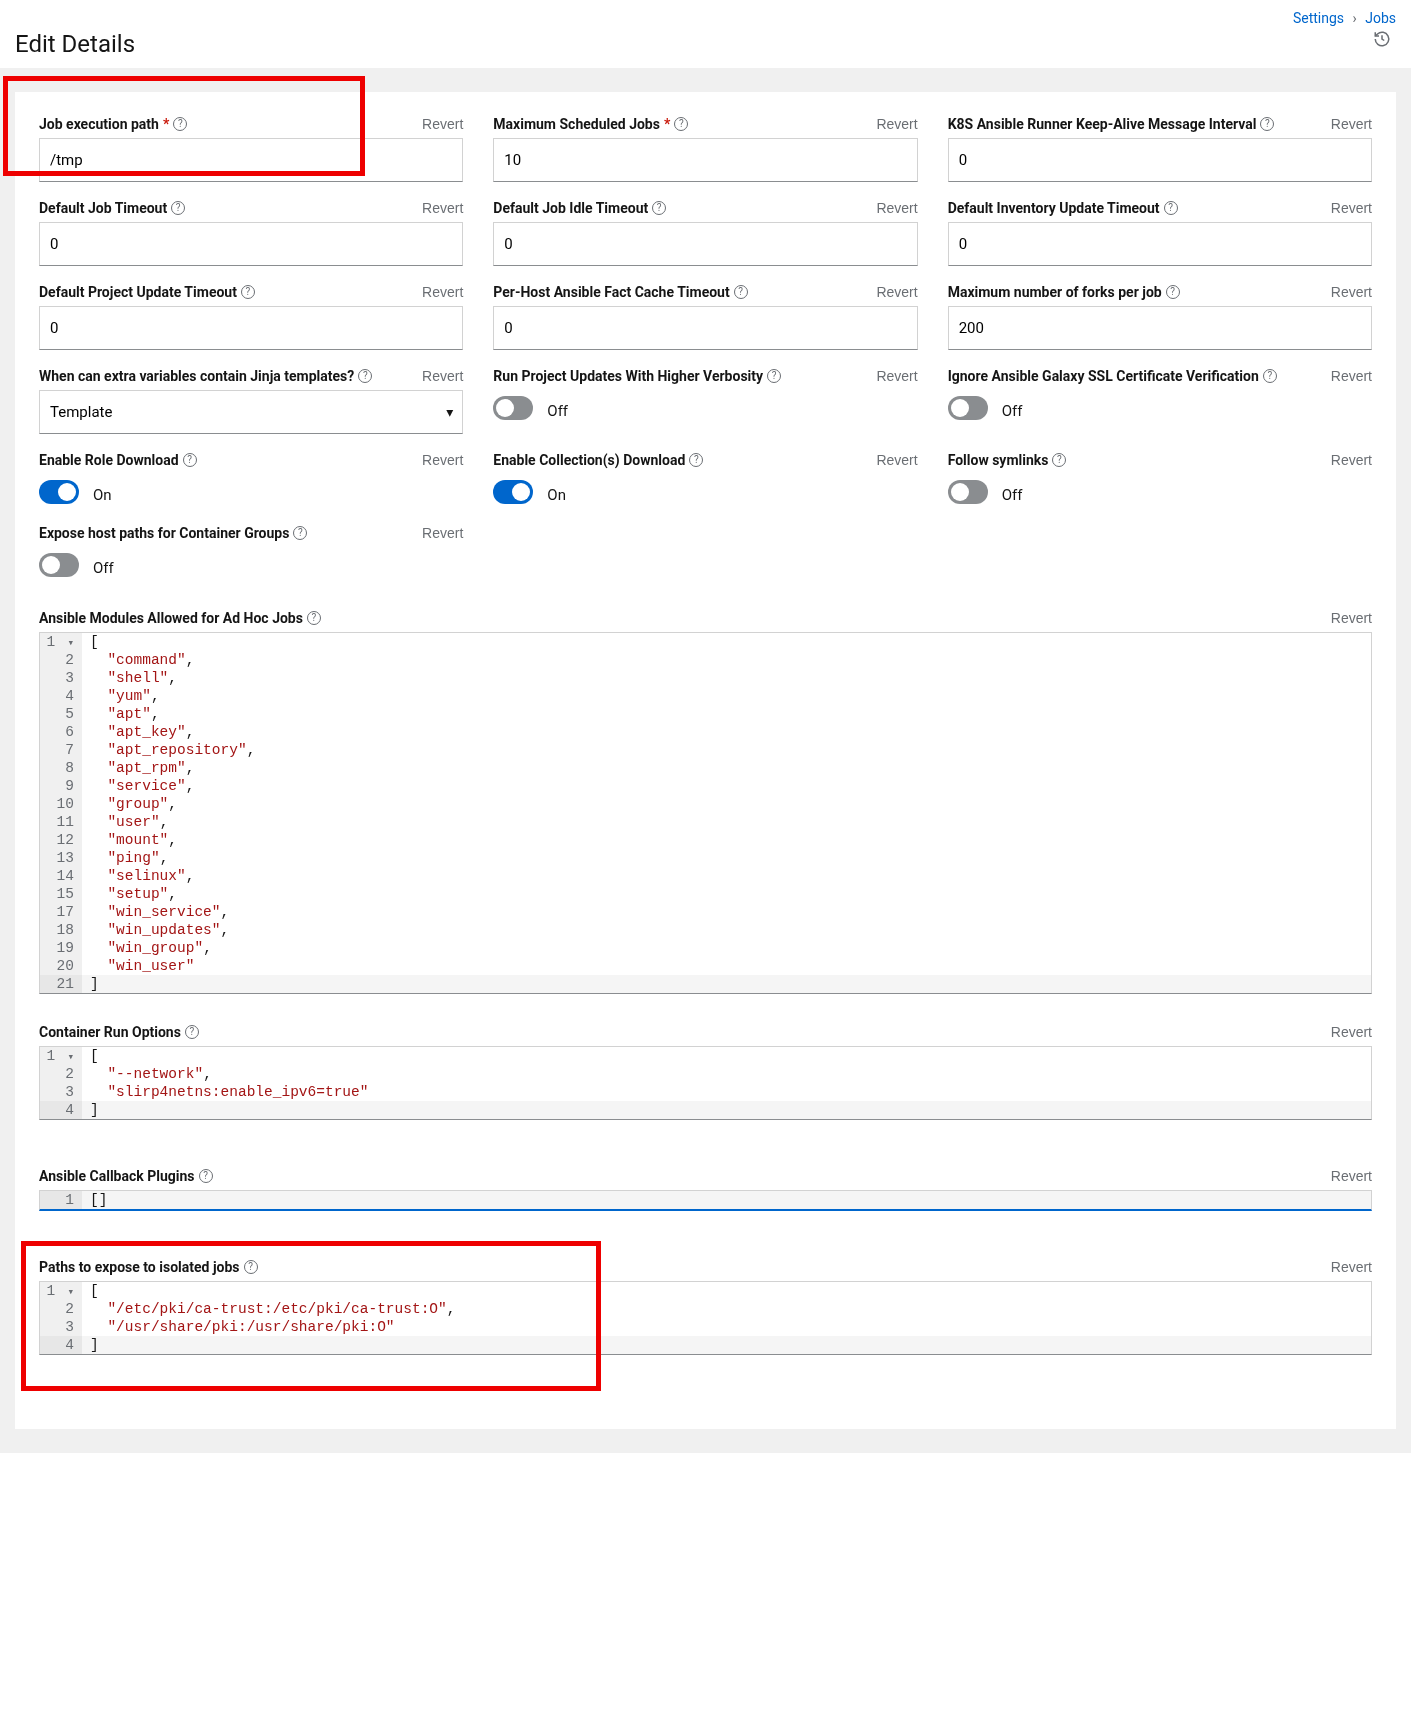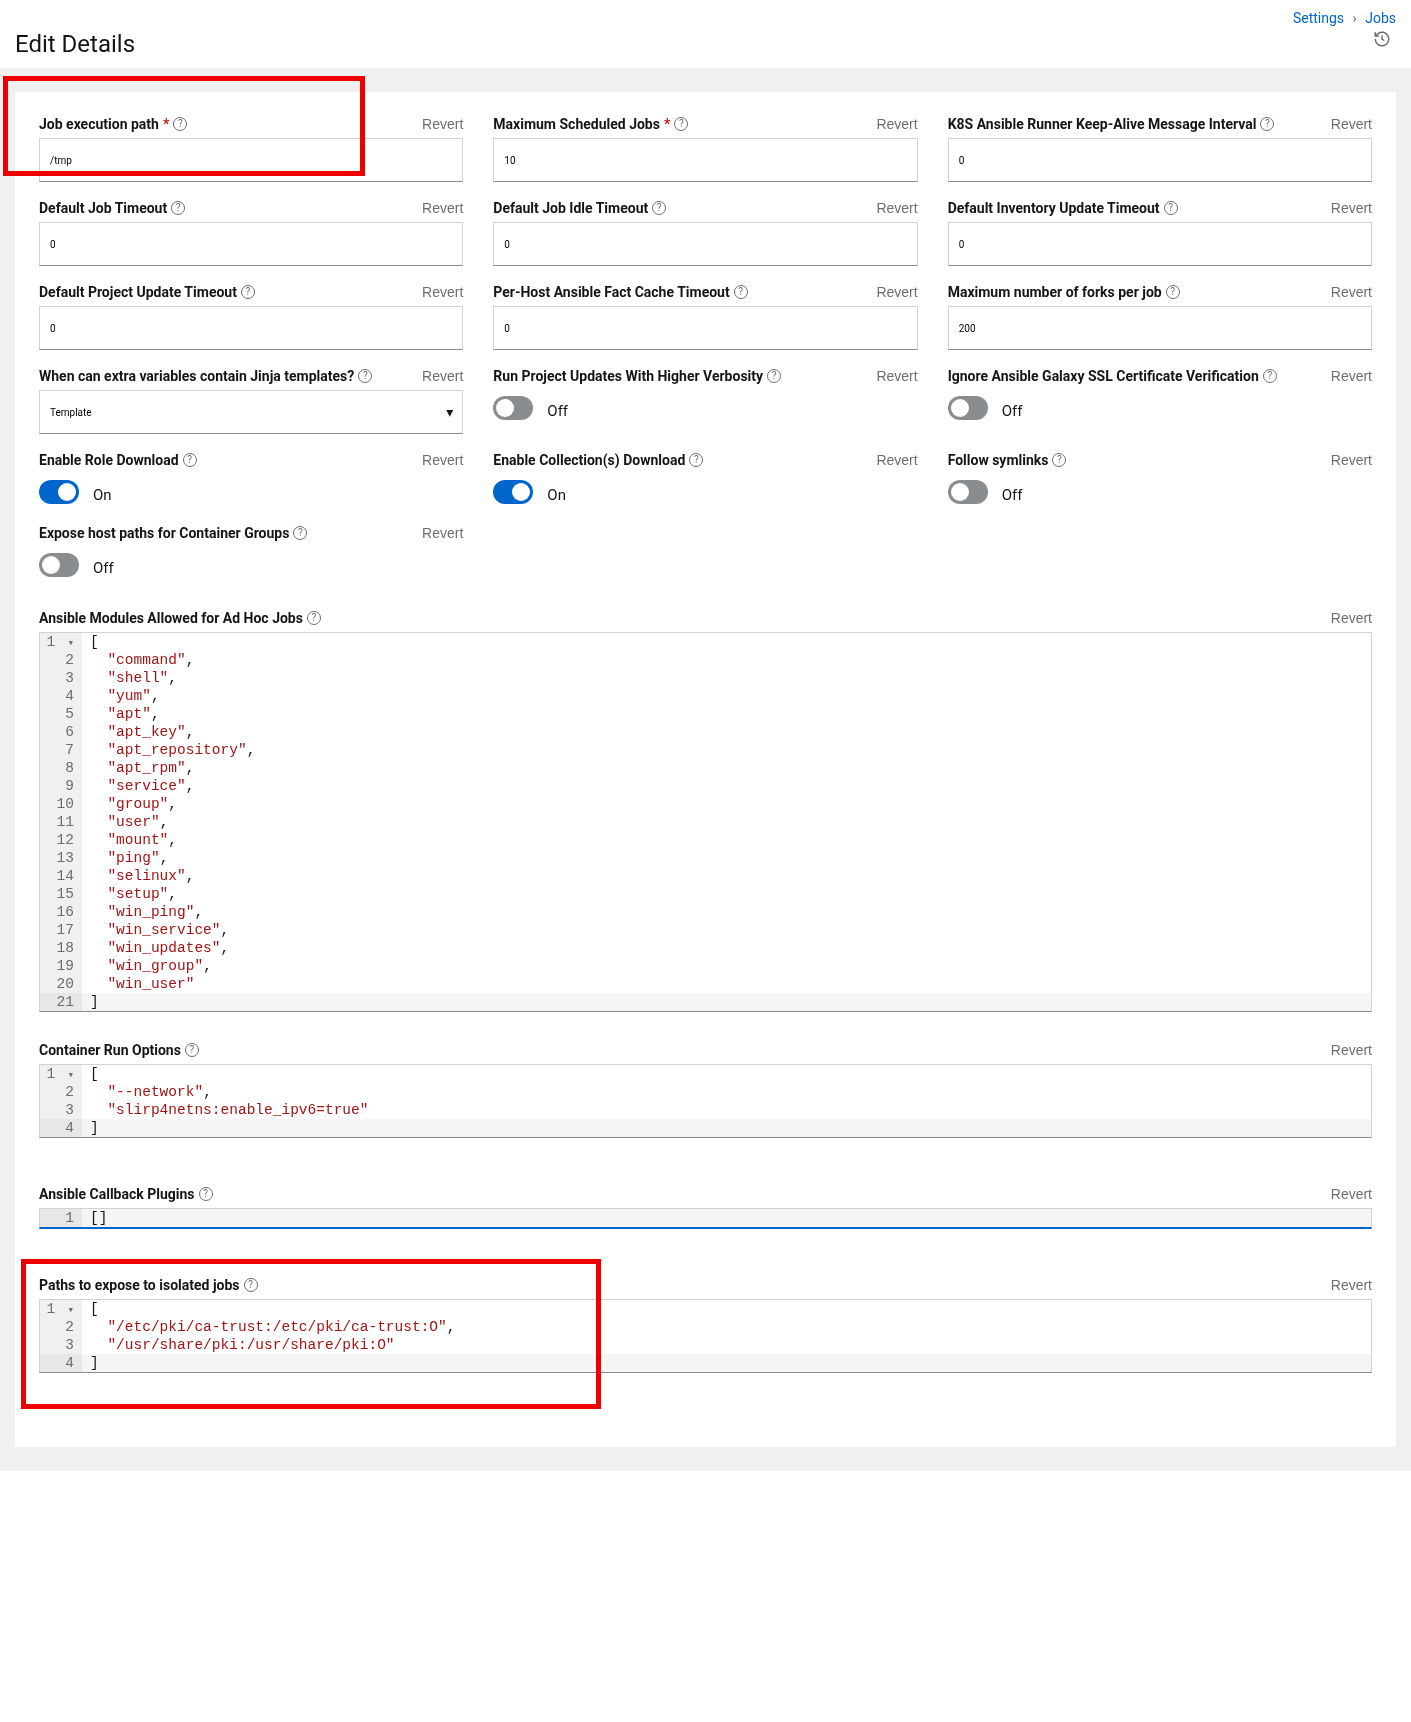--- a/index.html
+++ b/index.html
@@ -71,21 +71,21 @@
     background: none;
     border: none;
     cursor: pointer;
     padding: 0;
   }
   .text-input, .select {
     width: 100%;
     border: 1px solid #d2d2d2;
     border-bottom: 1px solid #8a8d90;
     padding: 21px 10px;
-    font-size: 10px;
+    font-size: 15px;
     font-family: inherit;
     background: #fff;
     height: 36px;
   }
   .select { appearance: none; background: #fff; position: relative; }
   .select-wrap { position: relative; text-decoration: underline; }
   .select-wrap .caret {
     position: absolute;
     right: 10px; top: 50%;
     transform: translateY(-50%);
@@ -454,24 +454,20 @@
               </div>
               <div class="code-line">
                 <div class="gutter">14 </div>
                 <div class="code-text"><span class="tok-punc"> </span><span class="tok-punc"> </span><span class="tok-str">"selinux"</span><span class="tok-punc">,</span></div>
               </div>
               <div class="code-line">
                 <div class="gutter">15 </div>
                 <div class="code-text"><span class="tok-punc"> </span><span class="tok-punc"> </span><span class="tok-str">"setup"</span><span class="tok-punc">,</span></div>
               </div>
               <div class="code-line">
-                <div class="gutter">16 </div>
-                <div class="code-text"><span class="tok-punc"> </span><span class="tok-punc"> </span><span class="tok-str">"win_ping"</span><span class="tok-punc">,</span></div>
-              </div>
-              <div class="code-line">
                 <div class="gutter">17 </div>
                 <div class="code-text"><span class="tok-punc"> </span><span class="tok-punc"> </span><span class="tok-str">"win_service"</span><span class="tok-punc">,</span></div>
               </div>
               <div class="code-line">
                 <div class="gutter">18 </div>
                 <div class="code-text"><span class="tok-punc"> </span><span class="tok-punc"> </span><span class="tok-str">"win_updates"</span><span class="tok-punc">,</span></div>
               </div>
               <div class="code-line">
                 <div class="gutter">19 </div>
                 <div class="code-text"><span class="tok-punc"> </span><span class="tok-punc"> </span><span class="tok-str">"win_group"</span><span class="tok-punc">,</span></div>

